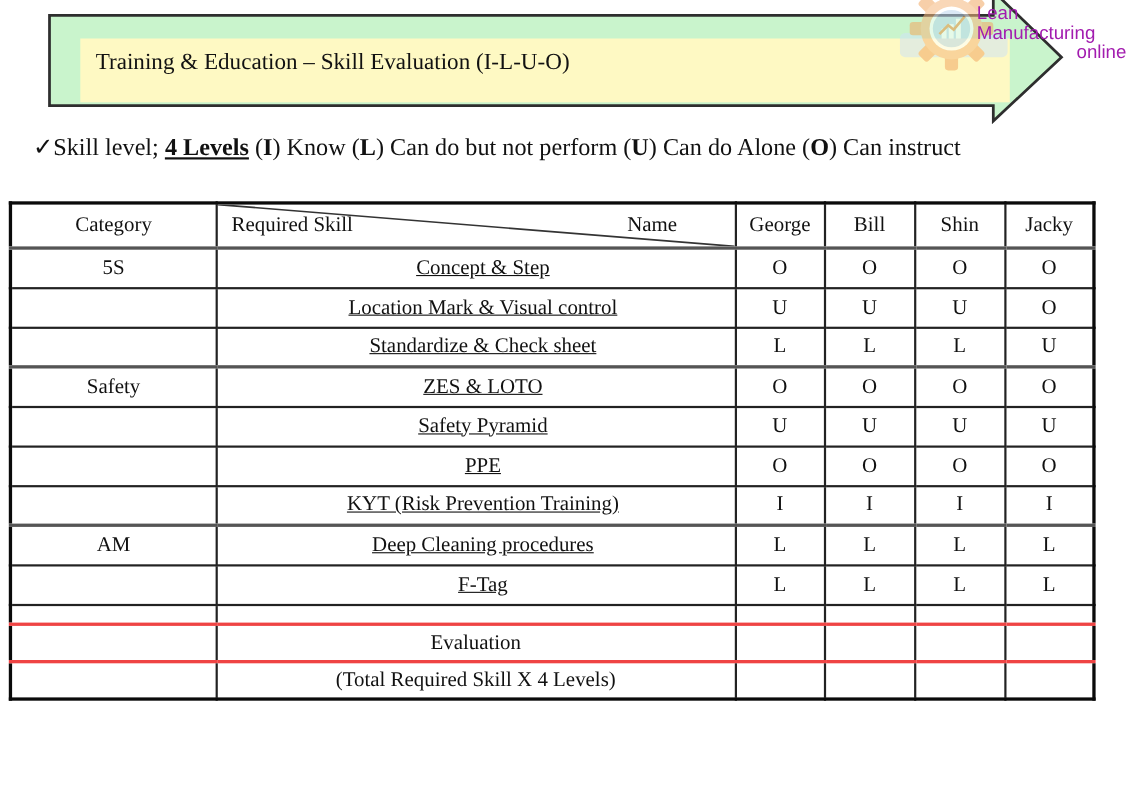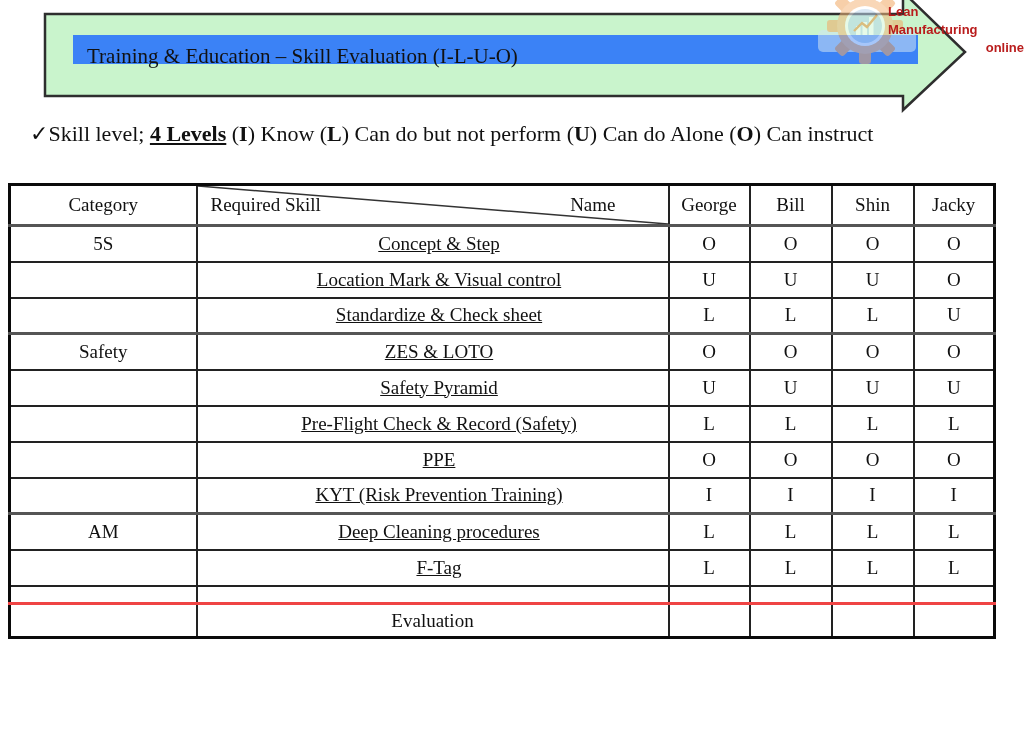--- a/index.html
+++ b/index.html
@@ -4,28 +4,28 @@
 <style>
   * { margin:0; padding:0; box-sizing:border-box; }
   html,body { background:#ffffff; }
   .slide {
     position:relative; width:1024px; height:733px; background:#ffffff;
     overflow:hidden; font-family:"Liberation Serif","DejaVu Serif",serif; color:#111;
   }
 
   
   .arrow-svg { position:absolute; left:0; top:0; z-index:2; }
-  .title-box { position:absolute; left:73px; top:35px; width:845px; height:29px; background:#3b82f6; z-index:3; }
+  .title-box { position:absolute; left:73px; top:35px; width:845px; height:58px; background:#fef9c3; z-index:3; }
   .title-box .title-text { display:block; line-height:42px; padding-left:14px; font-size:21px; white-space:nowrap; }
 
   
   .watermark-text {
     position:absolute; left:888px; top:3px; width:136px; z-index:6;
-    font-family:"Liberation Sans","DejaVu Sans",sans-serif; font-weight:bold;
-    font-size:13px; line-height:18px; color:#b91c1c;
+    font-family:"Liberation Sans","DejaVu Sans",sans-serif; font-weight:normal;
+    font-size:17px; line-height:18px; color:#a21caf;
   }
   .watermark-text .wm-online { text-align:right; }
   .gear-svg { position:absolute; left:818px; top:-14px; z-index:6; opacity:0.55; }
 
   
   .legend { position:absolute; left:30px; top:121px; width:994px; font-size:22px; white-space:nowrap; z-index:1; }
   .legend .lv { font-weight:bold; text-decoration:underline; }
   .legend .k { font-weight:bold; }
 
   
@@ -150,28 +150,20 @@
       <tr class="data-row">
         <td class="cell-cat"></td>
         <td class="cell-skill">Safety Pyramid</td>
         <td>U</td>
         <td>U</td>
         <td>U</td>
         <td>U</td>
       </tr>
       <tr class="data-row">
         <td class="cell-cat"></td>
-        <td class="cell-skill">Pre-Flight Check &amp; Record (Safety)</td>
-        <td>L</td>
-        <td>L</td>
-        <td>L</td>
-        <td>L</td>
-      </tr>
-      <tr class="data-row">
-        <td class="cell-cat"></td>
         <td class="cell-skill">PPE</td>
         <td>O</td>
         <td>O</td>
         <td>O</td>
         <td>O</td>
       </tr>
       <tr class="data-row">
         <td class="cell-cat"></td>
         <td class="cell-skill">KYT (Risk Prevention Training)</td>
         <td>I</td>
@@ -205,15 +197,23 @@
         <td></td>
       </tr>
       <tr class="eval-row">
         <td></td>
         <td>Evaluation</td>
         <td></td>
         <td></td>
         <td></td>
         <td></td>
       </tr>
+      <tr class="total-row">
+        <td></td>
+        <td>(Total Required Skill X 4 Levels)</td>
+        <td></td>
+        <td></td>
+        <td></td>
+        <td></td>
+      </tr>
     </tbody>
   </table>
 </div>
 
 </body></html>

